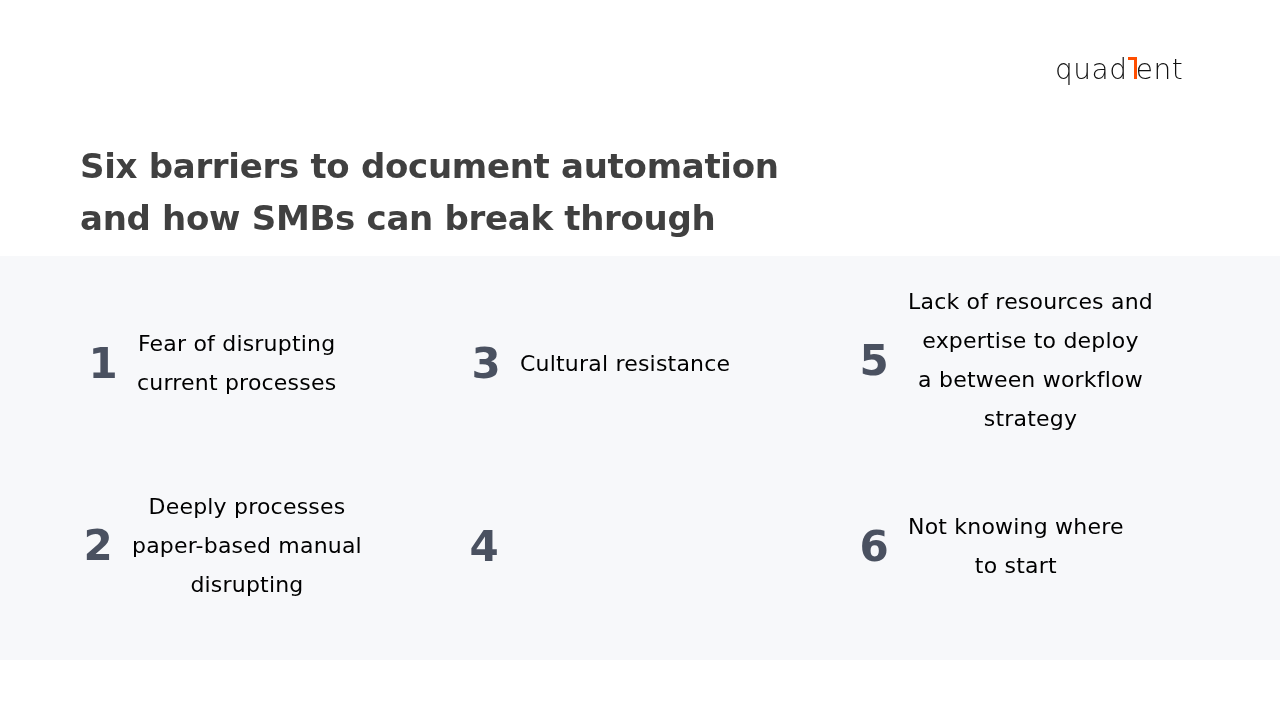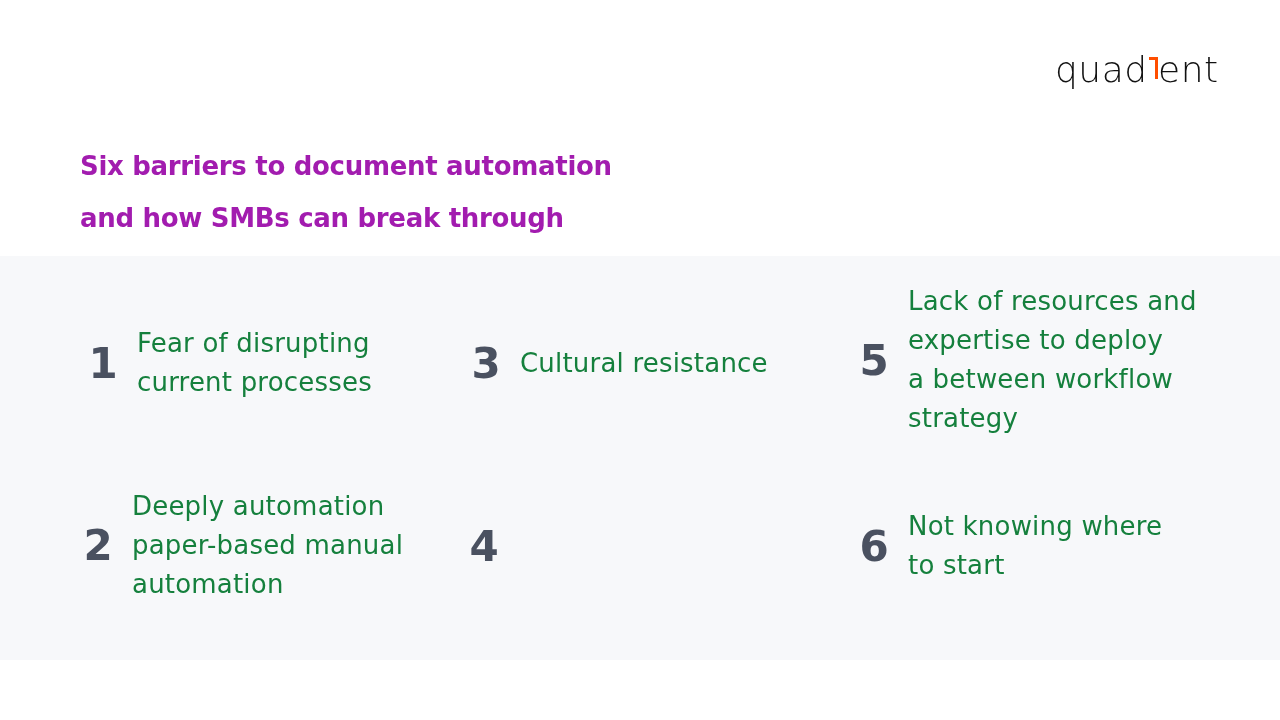--- a/index.html
+++ b/index.html
@@ -1,31 +1,31 @@
 <!DOCTYPE html>
 <html><head>
 <meta charset="utf-8">
 <style>
   * { margin:0; padding:0; box-sizing:border-box; }
   html, body { width:1280px; height:720px; background:#ffffff; overflow:hidden; }
   body { position:relative; font-family:"Liberation Sans", "DejaVu Sans", sans-serif; }
 
-  .logo { position:absolute; left:1055px; top:48px; height:44px; font-family:"DejaVu Sans", sans-serif; font-size:36px; font-weight:300; color:#111; letter-spacing:0.5px; line-height:44px; }
+  .logo { position:absolute; left:1055px; top:48px; height:44px; font-family:"DejaVu Sans", sans-serif; font-size:28px; font-weight:300; color:#111; letter-spacing:0.5px; line-height:44px; }
   .logo .i-wrap { position:relative; display:inline-block; }
   .logo .i-mark { position:absolute; left:1px; top:9px; width:9px; height:22px; border-top:3px solid #ff4e00; border-right:3px solid #ff4e00; }
   .logo .i-ghost { visibility:hidden; }
 
-  .title { position:absolute; left:80px; top:140px; width:760px; color:#a21caf; font-family:"DejaVu Sans", sans-serif; font-weight:bold; font-size:26px; line-height:52px; letter-spacing:-0.3px; }
+  .title { position:absolute; left:80px; top:140px; width:760px; color:#404040; font-family:"DejaVu Sans", sans-serif; font-weight:bold; font-size:34px; line-height:52px; letter-spacing:-0.3px; }
   .title .line { display:block; white-space:nowrap; }
 
   .panel { position:absolute; left:0; top:256px; width:1280px; height:404px; background:#f7f8fa; }
 
   .item { position:absolute; display:flex; align-items:center; }
   .num { width:56px; color:#4a5160; font-family:"DejaVu Sans", sans-serif; font-weight:bold; font-size:42px; text-align:center; margin-right:6px; }
-  .text { color:#15803d; font-family:"DejaVu Sans", sans-serif; font-size:26px; line-height:39px; letter-spacing:0.2px; }
+  .text { color:#000000; font-family:"DejaVu Sans", sans-serif; font-size:22px; line-height:39px; letter-spacing:0.2px;text-align:center; }
   .text .l { display:block; white-space:nowrap; }
 </style>
 </head>
 <body>
 
 <div class="logo">
   <span>quad</span><span class="i-wrap"><span class="i-ghost">i</span><span class="i-mark"></span></span><span>ent</span>
 </div>
 
 <h1 class="title">
@@ -39,23 +39,23 @@
     <div class="num">1</div>
     <div class="text">
       <span class="l">Fear of disrupting</span>
       <span class="l">current processes</span>
     </div>
   </div>
 
   <div class="item" style="left:70px; top:230px; height:118px;">
     <div class="num">2</div>
     <div class="text">
-      <span class="l">Deeply automation</span>
+      <span class="l">Deeply processes</span>
       <span class="l">paper-based manual</span>
-      <span class="l">automation</span>
+      <span class="l">disrupting</span>
     </div>
   </div>
 
   <div class="item" style="left:458px; top:84px; height:46px;">
     <div class="num">3</div>
     <div class="text">
       <span class="l">Cultural resistance</span>
     </div>
   </div>
 

